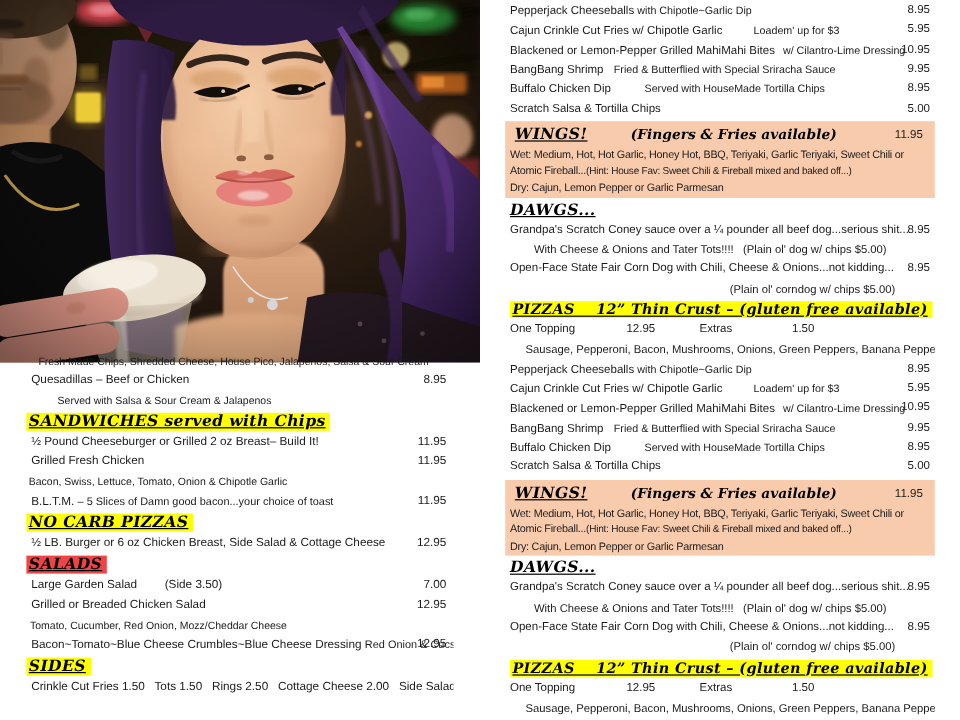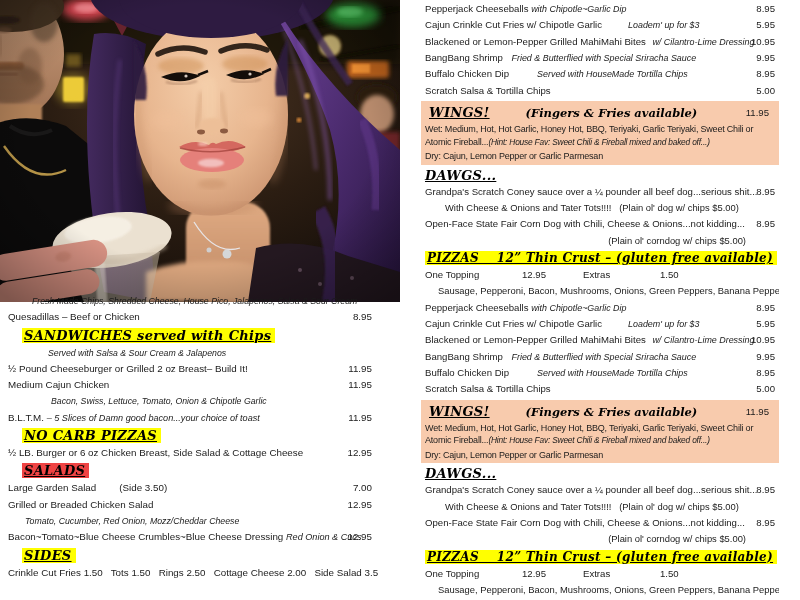--- a/index.html
+++ b/index.html
@@ -2,26 +2,26 @@
 <html><head>
 <meta charset="utf-8">
 <style>
   html,body{margin:0;padding:0;background:#888;}
   #canvas{position:relative;width:800px;height:600px;background:#ffffff;overflow:hidden;
           font-family:"Liberation Sans",sans-serif;color:#1b1b1b;}
   #photo{position:absolute;left:0;top:0;}
   #left-col{position:absolute;left:0;top:293px;width:378px;}
   #right-col{position:absolute;left:421px;top:1px;width:358px;}
   .line{position:relative;white-space:pre;overflow:hidden;}
-  #left-col .line{height:16.3px;line-height:16.3px;font-size:9.8px;padding-left:8px;}
+  #left-col .line{height:16.3px;line-height:16.3px;font-size:9.8px;padding-left:26px;}
   #left-col .line.hdr{height:19px;line-height:19px;padding-left:22px;}
   #right-col .line{height:16.35px;line-height:16.35px;font-size:9.6px;padding-left:4px;}
   #right-col .line.hdr{height:17px;line-height:17px;margin-top:1px;}
   .note{font-size:9.4px !important;}
-  .it{font-style:italic;font-size:.93em;}
+  .it{font-size:.93em;}
   .price{position:absolute;right:6px;top:0;line-height:inherit;font-style:normal;font-size:9.8px;}
   #right-col .price{right:4px;font-size:9.6px;}
   .hdr-text{font-family:"DejaVu Serif",serif;font-weight:bold;font-style:italic;font-size:13px;
             text-decoration:underline;letter-spacing:.3px;color:#000;}
   .hl{padding:0 4px 0 2px;}
   .hdr-note{font-family:"DejaVu Serif",serif;font-weight:bold;font-style:italic;font-size:11.5px;margin-left:36px;color:#000;}
   .group{padding:2px 6px 2px 4px;margin:2px 0;}
   .group .line.hdr{height:17px;line-height:17px;margin-top:0;padding-left:2px;}
   .group .price{right:0;}
   .para{position:relative;white-space:normal;font-size:9px;letter-spacing:-0.2px;line-height:12.5px;
@@ -186,25 +186,25 @@
       <rect x="-8" y="274" width="104" height="25" rx="12.5" fill="#cd8a7b"></rect>
       <ellipse cx="64" cy="258" rx="8" ry="5" fill="#b8735f" opacity=".4" filter="url(#b1)"></ellipse>
     </g>
 
     <rect x="0" y="0" width="400" height="302" fill="url(#gVig)"></rect>
   </svg>
 
   <div id="left-col">
       <div class="line note" style="padding-left: 32px;"><span class="it">Fresh Made Chips, Shredded Cheese, House Pico, Jalapenos, Salsa &amp; Sour Cream</span></div>
       <div class="line"><span>Quesadillas – Beef or Chicken</span><span class="price">8.95</span></div>
+      <div class="line note" style="padding-left: 48px;"><span class="it">Served with Salsa &amp; Sour Cream &amp; Jalapenos</span></div>
       <div class="line hdr"><span class="hdr-text hl" style="background: rgb(255, 255, 0);">SANDWICHES served with Chips</span></div>
-      <div class="line note" style="padding-left: 48px;"><span class="it">Served with Salsa &amp; Sour Cream &amp; Jalapenos</span></div>
       <div class="line"><span>½ Pound Cheeseburger or Grilled 2 oz Breast– Build It!</span><span class="price">11.95</span></div>
-      <div class="line"><span>Medium Cajun Chicken</span><span class="price">11.95</span></div>
-      <div class="line note" style="padding-left: 51px;"><span class="it">Bacon, Swiss, Lettuce, Tomato, Onion &amp; Chipotle Garlic</span></div>
+      <div class="line"><span>Grilled Fresh Chicken</span><span class="price">11.95</span></div>
+      <div class="line note" style="padding-left: 24px;"><span class="it">Bacon, Swiss, Lettuce, Tomato, Onion &amp; Chipotle Garlic</span></div>
       <div class="line"><span>B.L.T.M. </span><span class="it">– 5 Slices of Damn good bacon...your choice of toast</span><span class="price">11.95</span></div>
       <div class="line hdr"><span class="hdr-text hl" style="background: rgb(255, 255, 0);">NO CARB PIZZAS</span></div>
       <div class="line"><span>½ LB. Burger or 6 oz Chicken Breast, Side Salad &amp; Cottage Cheese</span><span class="price">12.95</span></div>
       <div class="line hdr"><span class="hdr-text hl" style="background: #ef4444;">SALADS</span></div>
       <div class="line"><span>Large Garden Salad</span><span style="margin-left: 23px;">(Side 3.50)</span><span class="price">7.00</span></div>
       <div class="line"><span>Grilled or Breaded Chicken Salad</span><span class="price">12.95</span></div>
       <div class="line note" style="padding-left: 25px;"><span class="it">Tomato, Cucumber, Red Onion, Mozz/Cheddar Cheese</span></div>
       <div class="line"><span>Bacon~Tomato~Blue Cheese Crumbles~Blue Cheese Dressing </span><span class="it">Red Onion &amp; Cucs</span><span class="price">12.95</span></div>
       <div class="line hdr"><span class="hdr-text hl" style="background: rgb(255, 255, 0);">SIDES</span></div>
       <div class="line"><span>Crinkle Cut Fries 1.50   Tots 1.50   Rings 2.50   Cottage Cheese 2.00   Side Salad 3.50</span></div>

